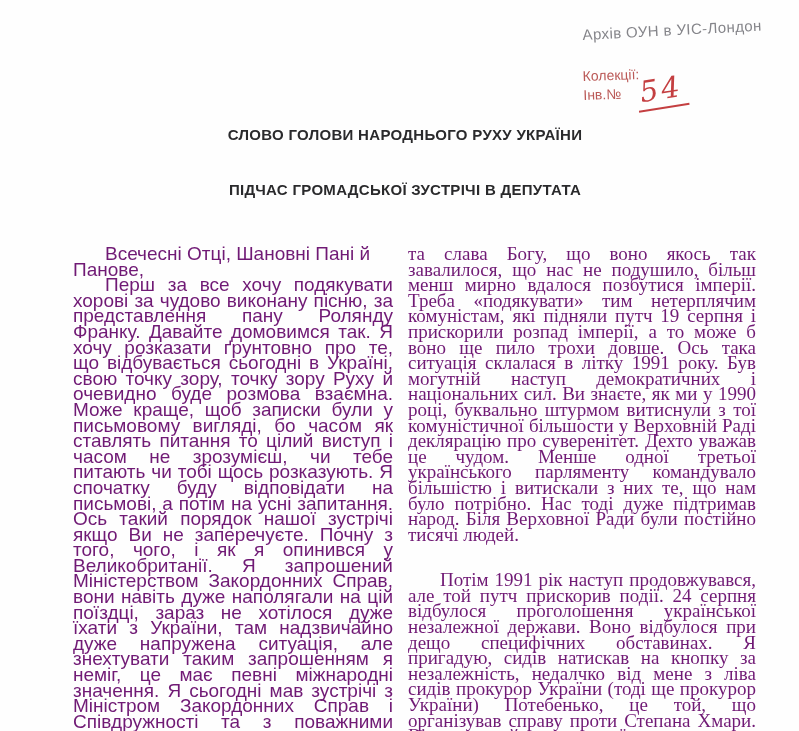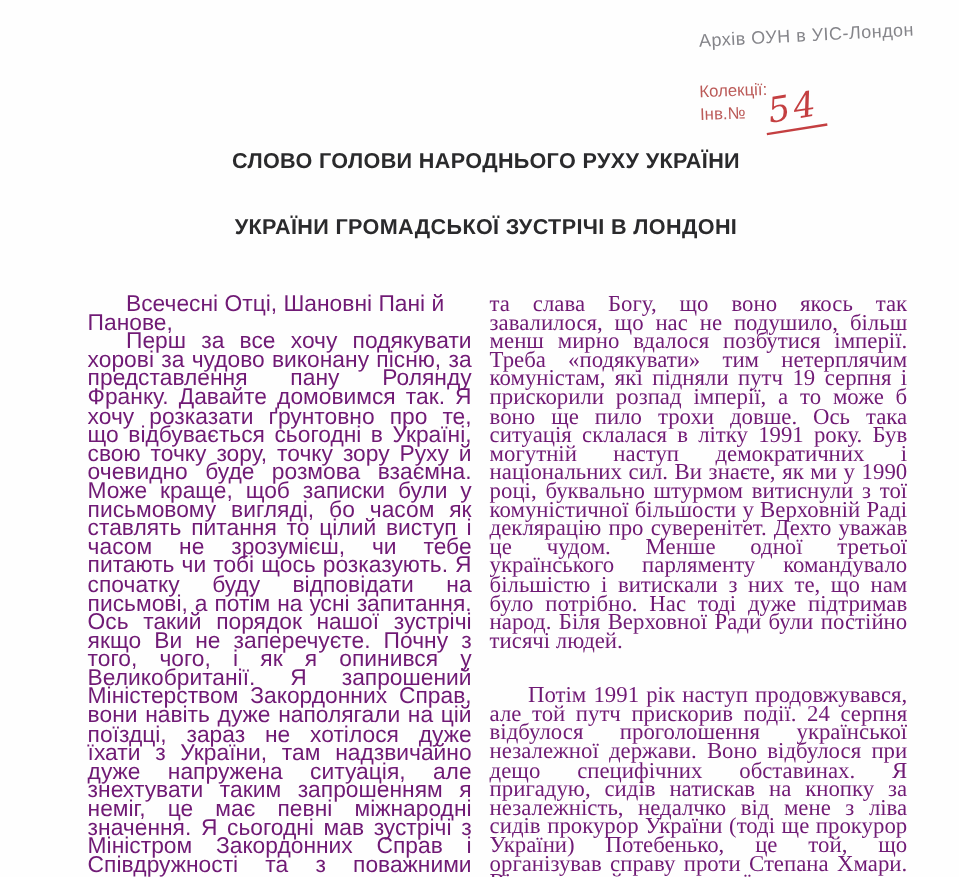--- a/index.html
+++ b/index.html
@@ -52,21 +52,21 @@
     letter-spacing: 3px;
   }
   
   .title {
     position: absolute;
     left: 30px;
     top: 121px;
     width: 750px;
     margin: 0;
     text-align: center;
-    font-size: 18px;
+    font-size: 15px;
     font-weight: bold;
     line-height: 27.5px;
     letter-spacing: 0.3px;
     color: #2a2a2c;
   }
   
   .col {
     position: absolute;
     top: 246px;
     font-size: 19px;
@@ -96,21 +96,21 @@
   <div class="collection">
     <div>Колекції:</div>
     <div>Інв.№</div>
   </div>
 
   <div class="inv-number">54</div>
 
   <h1 class="title">
     <span>СЛОВО ГОЛОВИ НАРОДНЬОГО РУХУ УКРАЇНИ</span><br>
     <br>
-    <span>УКРАЇНИ ГРОМАДСЬКОЇ ЗУСТРІЧІ В ЛОНДОНІ</span>
+    <span>ПІДЧАС ГРОМАДСЬКОЇ ЗУСТРІЧІ В ДЕПУТАТА</span>
   </h1>
 
   <div class="col col-left">
     <p class="salutation">Всечесні Отці, Шановні Пані й Панове,</p>
     <p class="indented">Перш за все хочу подякувати хорові за чудово виконану пісню, за представлення пану Ролянду Франку. Давайте домовимся так. Я хочу розказати ґрунтовно про те, що відбувається сьогодні в Україні, свою точку зору, точку зору Руху й очевидно буде розмова взаємна. Може краще, щоб записки були у письмовому вигляді, бо часом як ставлять питання то цілий виступ і часом не зрозумієш, чи тебе питають чи тобі щось розказують. Я спочатку буду відповідати на письмові, а потім на усні запитання. Ось такий порядок нашої зустрічі якщо Ви не заперечуєте. Почну з того, чого, і як я опинився у Великобританії. Я запрошений Міністерством Закордонних Справ, вони навіть дуже наполягали на цій поїздці, зараз не хотілося дуже їхати з України, там надзвичайно дуже напружена ситуація, але знехтувати таким запрошенням я неміг, це має певні міжнародні значення. Я сьогодні мав зустрічі з Міністром Закордонних Справ і Співдружності та з поважними урядовцями, членами парляменту. Мені хотілося, щоб вони почули думку не тільки уряду, але й демократичних сил - опозиції. Вона в багатьох питаннях і моментах не розбігається з думкою уряду, коли торкається зовнішньої політики України, а особливо ядерної. Я неміг знехтувати цею поїздкою і давно хотів зустрінутися з українцями у Великобританії. У мене вже була</p>
   </div>
 
   <div class="col col-right">
     <p class="continuation">та слава Богу, що воно якось так завалилося, що нас не подушило, більш менш мирно вдалося позбутися імперії. Треба «подякувати» тим нетерплячим комуністам, які підняли путч 19 серпня і прискорили розпад імперії, а то може б воно ще пило трохи довше. Ось така ситуація склалася в літку 1991 року. Був могутній наступ демократичних і національних сил. Ви знаєте, як ми у 1990 році, буквально штурмом витиснули з тої комуністичної більшости у Верховній Раді деклярацію про суверенітет. Дехто уважав це чудом. Менше одної третьої українського парляменту командувало більшістю і витискали з них те, що нам було потрібно. Нас тоді дуже підтримав народ. Біля Верховної Ради були постійно тисячі людей.</p>
     <p class="indented second-para">Потім 1991 рік наступ продовжувався, але той путч прискорив події. 24 серпня відбулося проголошення української незалежної держави. Воно відбулося при дещо специфічних обставинах. Я пригадую, сидів натискав на кнопку за незалежність, недалчко від мене з ліва сидів прокурор України (тоді ще прокурор України) Потебенько, це той, що організував справу проти Степана Хмари. Він запеклий ворог українського народу, мушу Вам сказати знаючи із особистих контактів з ним, він теж натискав кнопку за незалежну українську державу. А недалечко від мене з права сидів перший секретар ЦК Компартії України, Гуренко й теж натискав кнопку за</p>

